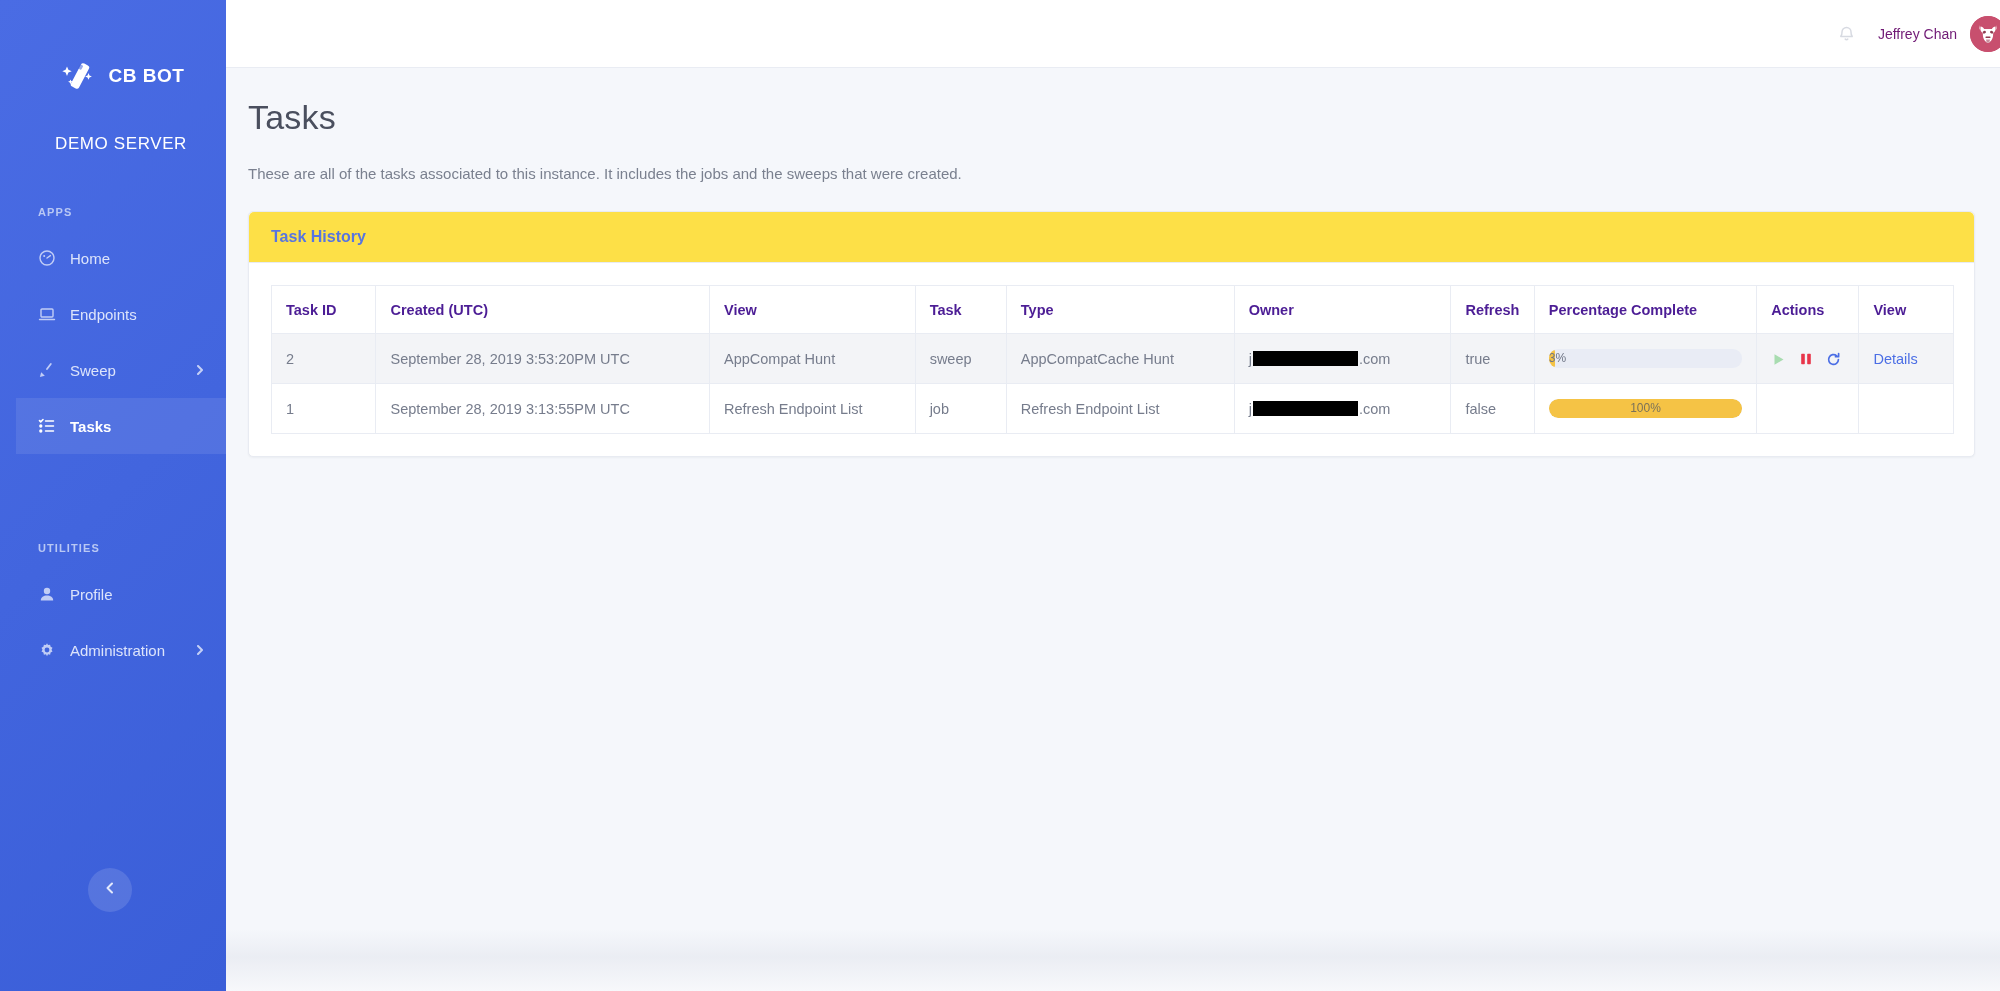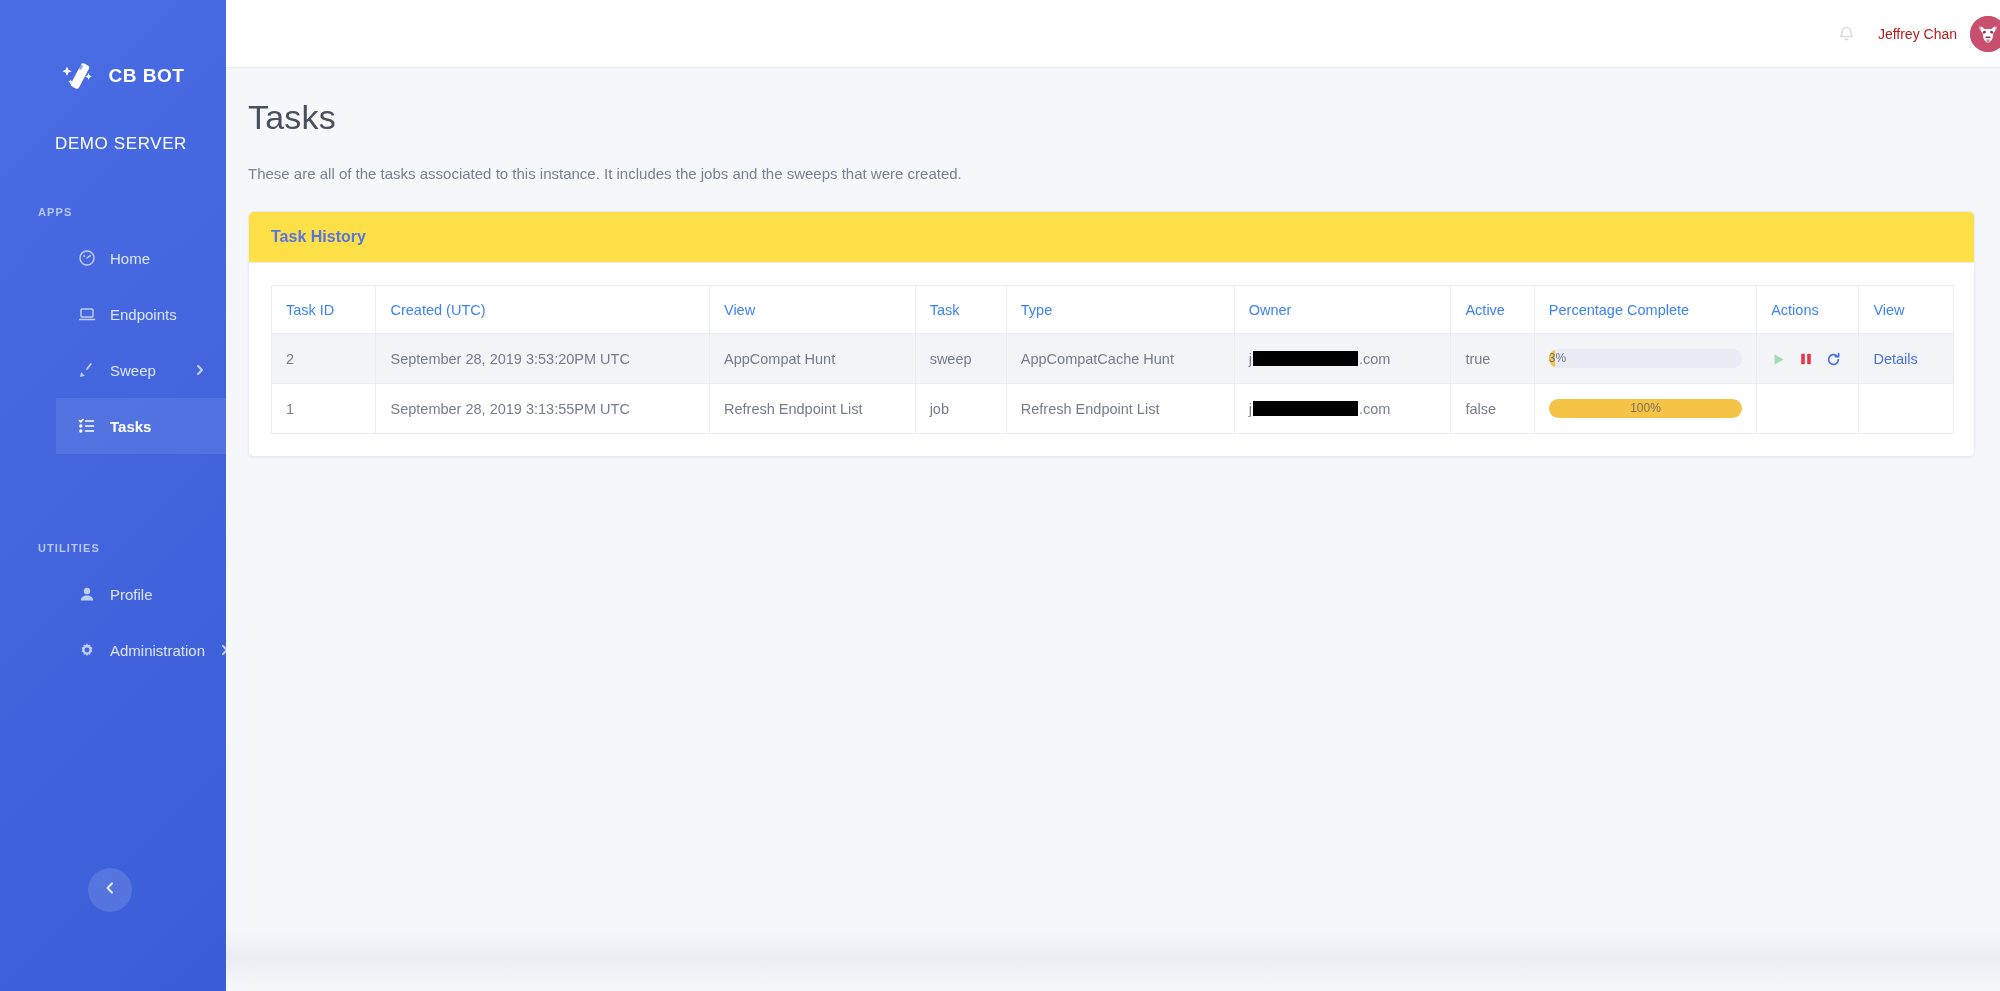--- a/index.html
+++ b/index.html
@@ -36,21 +36,20 @@
     font-size: 11px; font-weight: bold; letter-spacing: 1.1px;
     color: #b9c8f4; padding: 0 0 0 22px;
   }
   .apps-label { margin-top: 52px; margin-bottom: 12px; }
   .utils-label { margin-top: 88px; margin-bottom: 12px; }
   .nav-item {
     display: flex; align-items: center; gap: 14px;
     height: 56px; padding: 0 20px 0 22px;
     color: #dde4fb; font-size: 15px; cursor: pointer;
     position: relative;
-    margin-left: 40px;
   }
   .nav-item .nav-ico {
     width: 18px; height: 18px; flex: none;
     display: flex; align-items: center; justify-content: center;
     opacity: .82;
   }
   .nav-item .nav-ico svg { display: block; }
   .nav-item.active { background: rgba(255,255,255,0.09); color: #fff; font-weight: bold; }
   .nav-item.active .nav-ico { opacity: 1; }
   .nav-label { flex: 1; line-height: 1; }
@@ -70,21 +69,21 @@
     display: flex; flex-direction: column;
   }
   .navbar {
     height: 68px; min-height: 68px; background: #fff;
     border-bottom: 1px solid #e9ecf3;
     display: flex; align-items: center; justify-content: flex-end;
     padding-right: 24px; gap: 22px;
   }
   .bell { opacity: .55; display: flex; align-items: center; cursor: pointer; }
   .user-box { display: flex; align-items: center; gap: 13px; cursor: pointer; }
-  .user-name { font-size: 14px; color: #b91c1c; }
+  .user-name { font-size: 14px; color: #701a75; }
   .avatar {
     width: 36px; height: 36px; border-radius: 50%;
     background: #c84f6e; overflow: hidden; position: relative;
     display: flex; align-items: center; justify-content: center;
   }
 
   .content { flex: 1; padding: 30px 55px 0 22px; overflow: hidden; }
   .page-title {
     font-size: 34px; font-weight: 400; color: #4a4f5e;
     letter-spacing: .2px; margin-bottom: 28px;
@@ -108,21 +107,21 @@
   .card-body { padding: 22px; }
 
   table { border-collapse: collapse; width: 1683px; table-layout: fixed; }
   th, td {
     border: 1px solid #e9ecf3;
     text-align: left;
     padding: 13px 14px;
     font-size: 14.5px;
     vertical-align: middle;
   }
-  th { color: #3b82f6; font-weight: normal; height: 48px; background: #fff; }
+  th { color: #4c1d95; font-weight: bold; height: 48px; background: #fff; }
   td { color: #767c8c; height: 50px; }
   tr.alt td { background: #f3f4f7; }
 
   .col-id     { width: 94px; }
   .col-created{ width: 300px; }
   .col-name   { width: 185px; }
   .col-task   { width: 82px; }
   .col-type   { width: 205px; }
   .col-owner  { width: 195px; }
   .col-active { width: 75px; }
@@ -323,21 +322,21 @@
                 <col class="col-view">
             </colgroup>
             <thead>
               <tr>
                 <th>Task ID</th>
                 <th>Created (UTC)</th>
                 <th>View</th>
                 <th>Task</th>
                 <th>Type</th>
                 <th>Owner</th>
-                <th>Active</th>
+                <th>Refresh</th>
                 <th>Percentage Complete</th>
                 <th>Actions</th>
                 <th>View</th>
               </tr>
             </thead>
             <tbody>
 
               <tr class="alt">
                 <td>2</td>
                 <td>September 28, 2019 3:53:20PM UTC</td>

